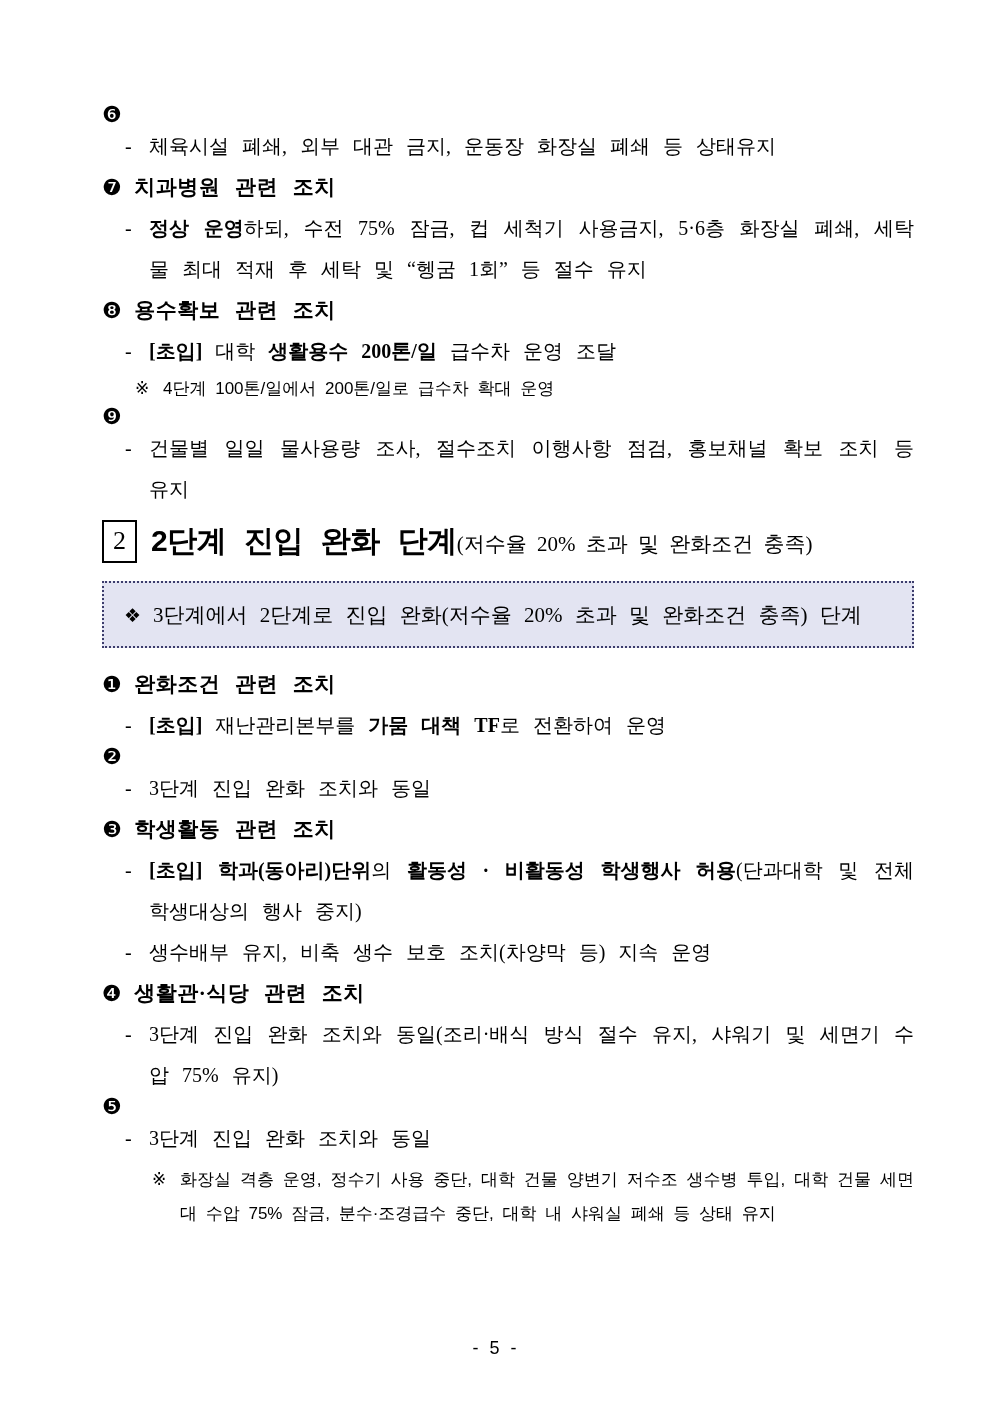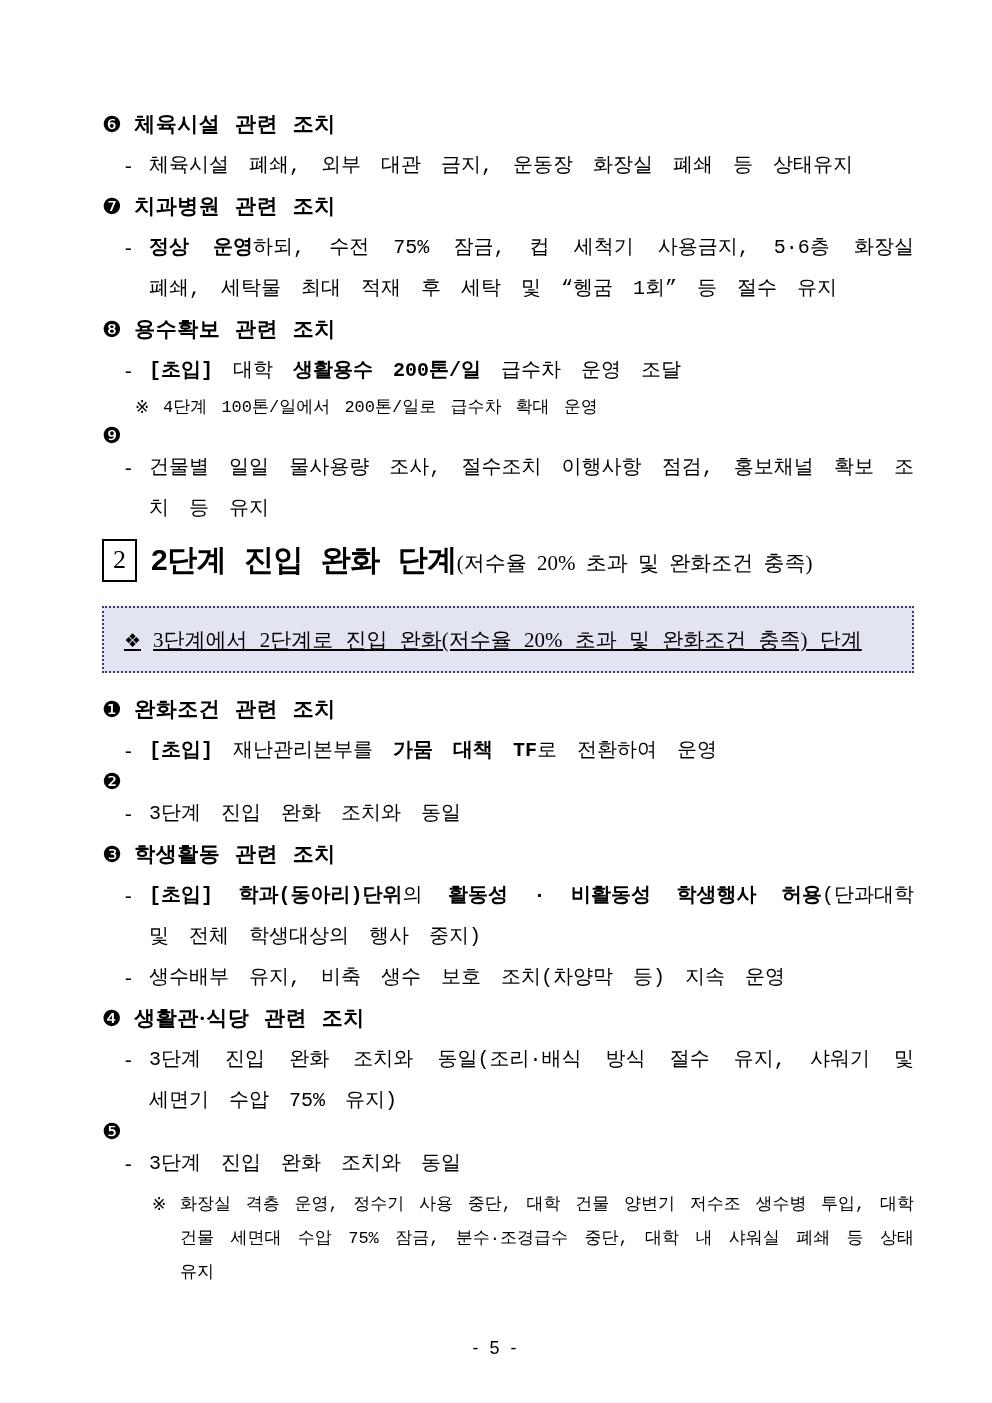--- a/index.html
+++ b/index.html
@@ -19,21 +19,21 @@
     word-spacing:9px;letter-spacing:.5px;
     display:flex;align-items:center;
   }
   .item-title .num{
     font-family:"DejaVu Sans",sans-serif;
     font-size:22px;margin-right:12px;font-weight:400;line-height:1;
   }
   .line{display:flex;font-size:20px;line-height:41px;word-spacing:8px;}
   .line .marker{flex:none;width:24px;}
   .line.dash{padding-left:23px;}
-  .line .text{flex:1;text-align:justify;font-family:Liberation Mono, monospace;}
+  .line .text{flex:1;text-align:justify;}
   .b{font-weight:700;}
   .line.note{
     font-family:"Liberation Sans","DejaVu Sans",sans-serif;
     font-size:17px;line-height:34px;word-spacing:4px;
     padding-left:33px;
   }
   .line.note .marker{width:28px;}
   #items-2 .line.note{padding-left:50px;padding-top:4px;}
   
   .section-header{
@@ -49,46 +49,45 @@
   }
   .sec-title{
     font-family:"Liberation Sans","DejaVu Sans",sans-serif;
     font-weight:900;font-size:30px;word-spacing:10px;letter-spacing:-0.5px;
   }
   .sec-paren{
     font-size:21px;font-weight:400;word-spacing:5px;
   }
   
   .callout{
-    margin-top:24px;
+    margin-top:18px;
     border:2px dotted #3c3c6c;
     background:#e3e4f2;
     padding:17px 18px 16px 20px;
-    font-size:21px;line-height:30px;word-spacing:7px;text-decoration:underline;
+    font-size:21px;line-height:30px;word-spacing:7px;
   }
   .callout .diamond{margin-right:12px;font-family:"DejaVu Sans",sans-serif;font-size:19px;}
   #items-1{margin-bottom:0;}
   #items-2{margin-top:16px;}
   .footer{
     position:absolute;left:0;right:0;bottom:44px;
     text-align:center;
     font-family:"Liberation Sans","DejaVu Sans",sans-serif;
     font-size:18px;letter-spacing:3px;
   }
 </style>
 </head>
 <body>
 
 <div class="page">
 
   <div id="items-1">
       <div class="item">
         <div class="item-title">
           <span class="num">❻</span>
-          <span class="title-text">체육시설 관련 조치</span>
         </div>
         <div class="line dash">
           <span class="marker">-</span>
           <span class="text"><span>체육시설 폐쇄, 외부 대관 금지, 운동장 화장실 폐쇄 등 상태유지</span></span>
         </div>
       </div>
       <div class="item">
         <div class="item-title">
           <span class="num">❼</span>
           <span class="title-text">치과병원 관련 조치</span>

